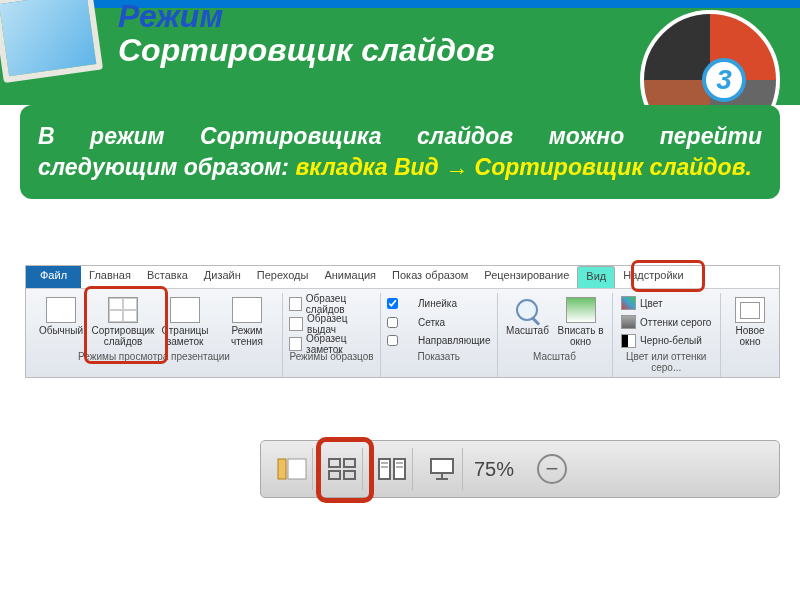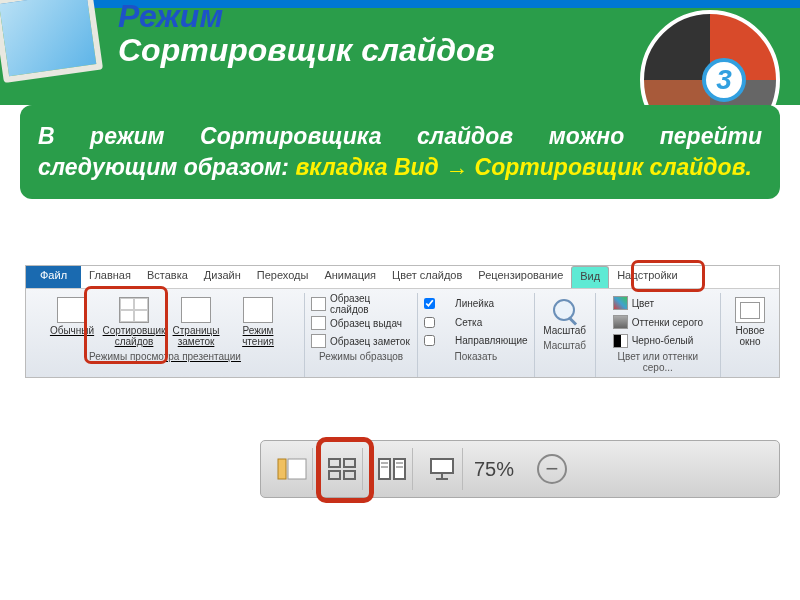--- a/index.html
+++ b/index.html
@@ -291,28 +291,28 @@
 </div>
 
 <div class="ribbon">
   <div class="tabstrip">
     <div class="tab tab-file">Файл</div>
     <div class="tab">Главная</div>
     <div class="tab">Вставка</div>
     <div class="tab">Дизайн</div>
     <div class="tab">Переходы</div>
     <div class="tab">Анимация</div>
-    <div class="tab">Цвет слайдов</div>
+    <div class="tab">Показ образом</div>
     <div class="tab">Рецензирование</div>
     <div class="tab tab-active">Вид</div>
     <div class="tab">Надстройки</div>
   </div>
   <div class="ribbon-body">
 
-    <div class="rgroup" style="width:281px;text-decoration:underline;">
+    <div class="rgroup" style="width:281px;">
       <div class="rgroup-row">
         <div class="bigbtn">
           <div class="ic ic-normal"></div>
           <span>Обычный</span>
         </div>
         <div class="bigbtn">
           <div class="ic ic-sorter">
               <div class="q"></div>
               <div class="q"></div>
               <div class="q"></div>
@@ -367,20 +367,24 @@
       </div>
       <div class="rgroup-label">Показать</div>
     </div>
 
     <div class="rgroup">
       <div class="rgroup-row">
         <div class="bigbtn" style="width:48px">
           <div class="ic-loupe"></div>
           <span>Масштаб</span>
         </div>
+        <div class="bigbtn" style="width:50px">
+          <div class="ic" style="background:linear-gradient(#6ac06a,#fff);"></div>
+          <span>Вписать в окно</span>
+        </div>
       </div>
       <div class="rgroup-label">Масштаб</div>
     </div>
 
     <div class="rgroup">
       <div class="smallstack" style="height:54px;">
         <div class="smallbtn">
             <div class="si" style="background:linear-gradient(45deg,#d04040,#40a0d0,#40c060);"></div>
             <span>Цвет</span>
           </div>

